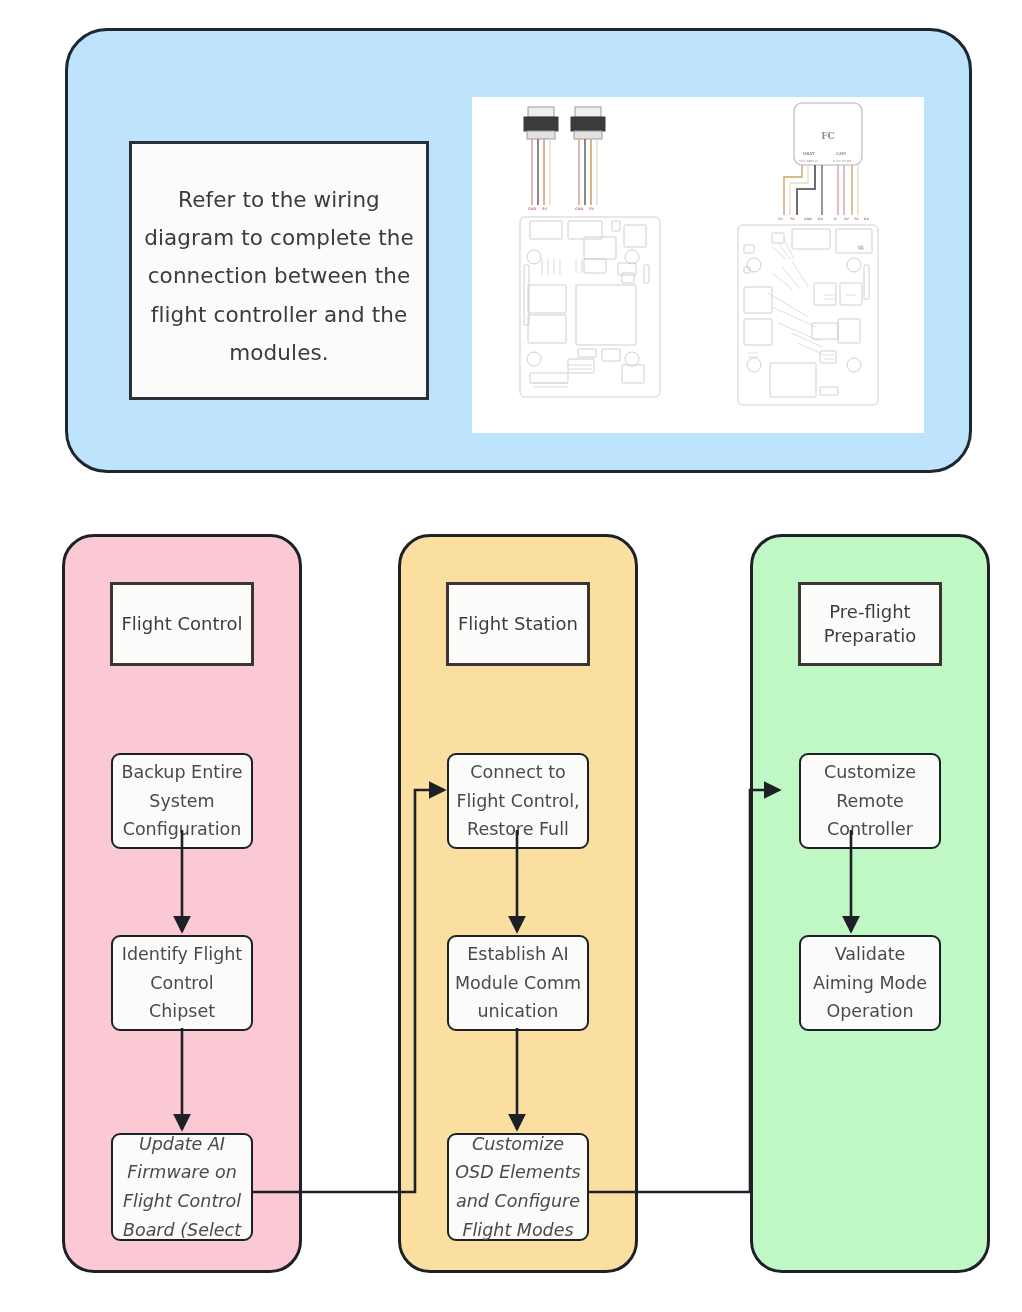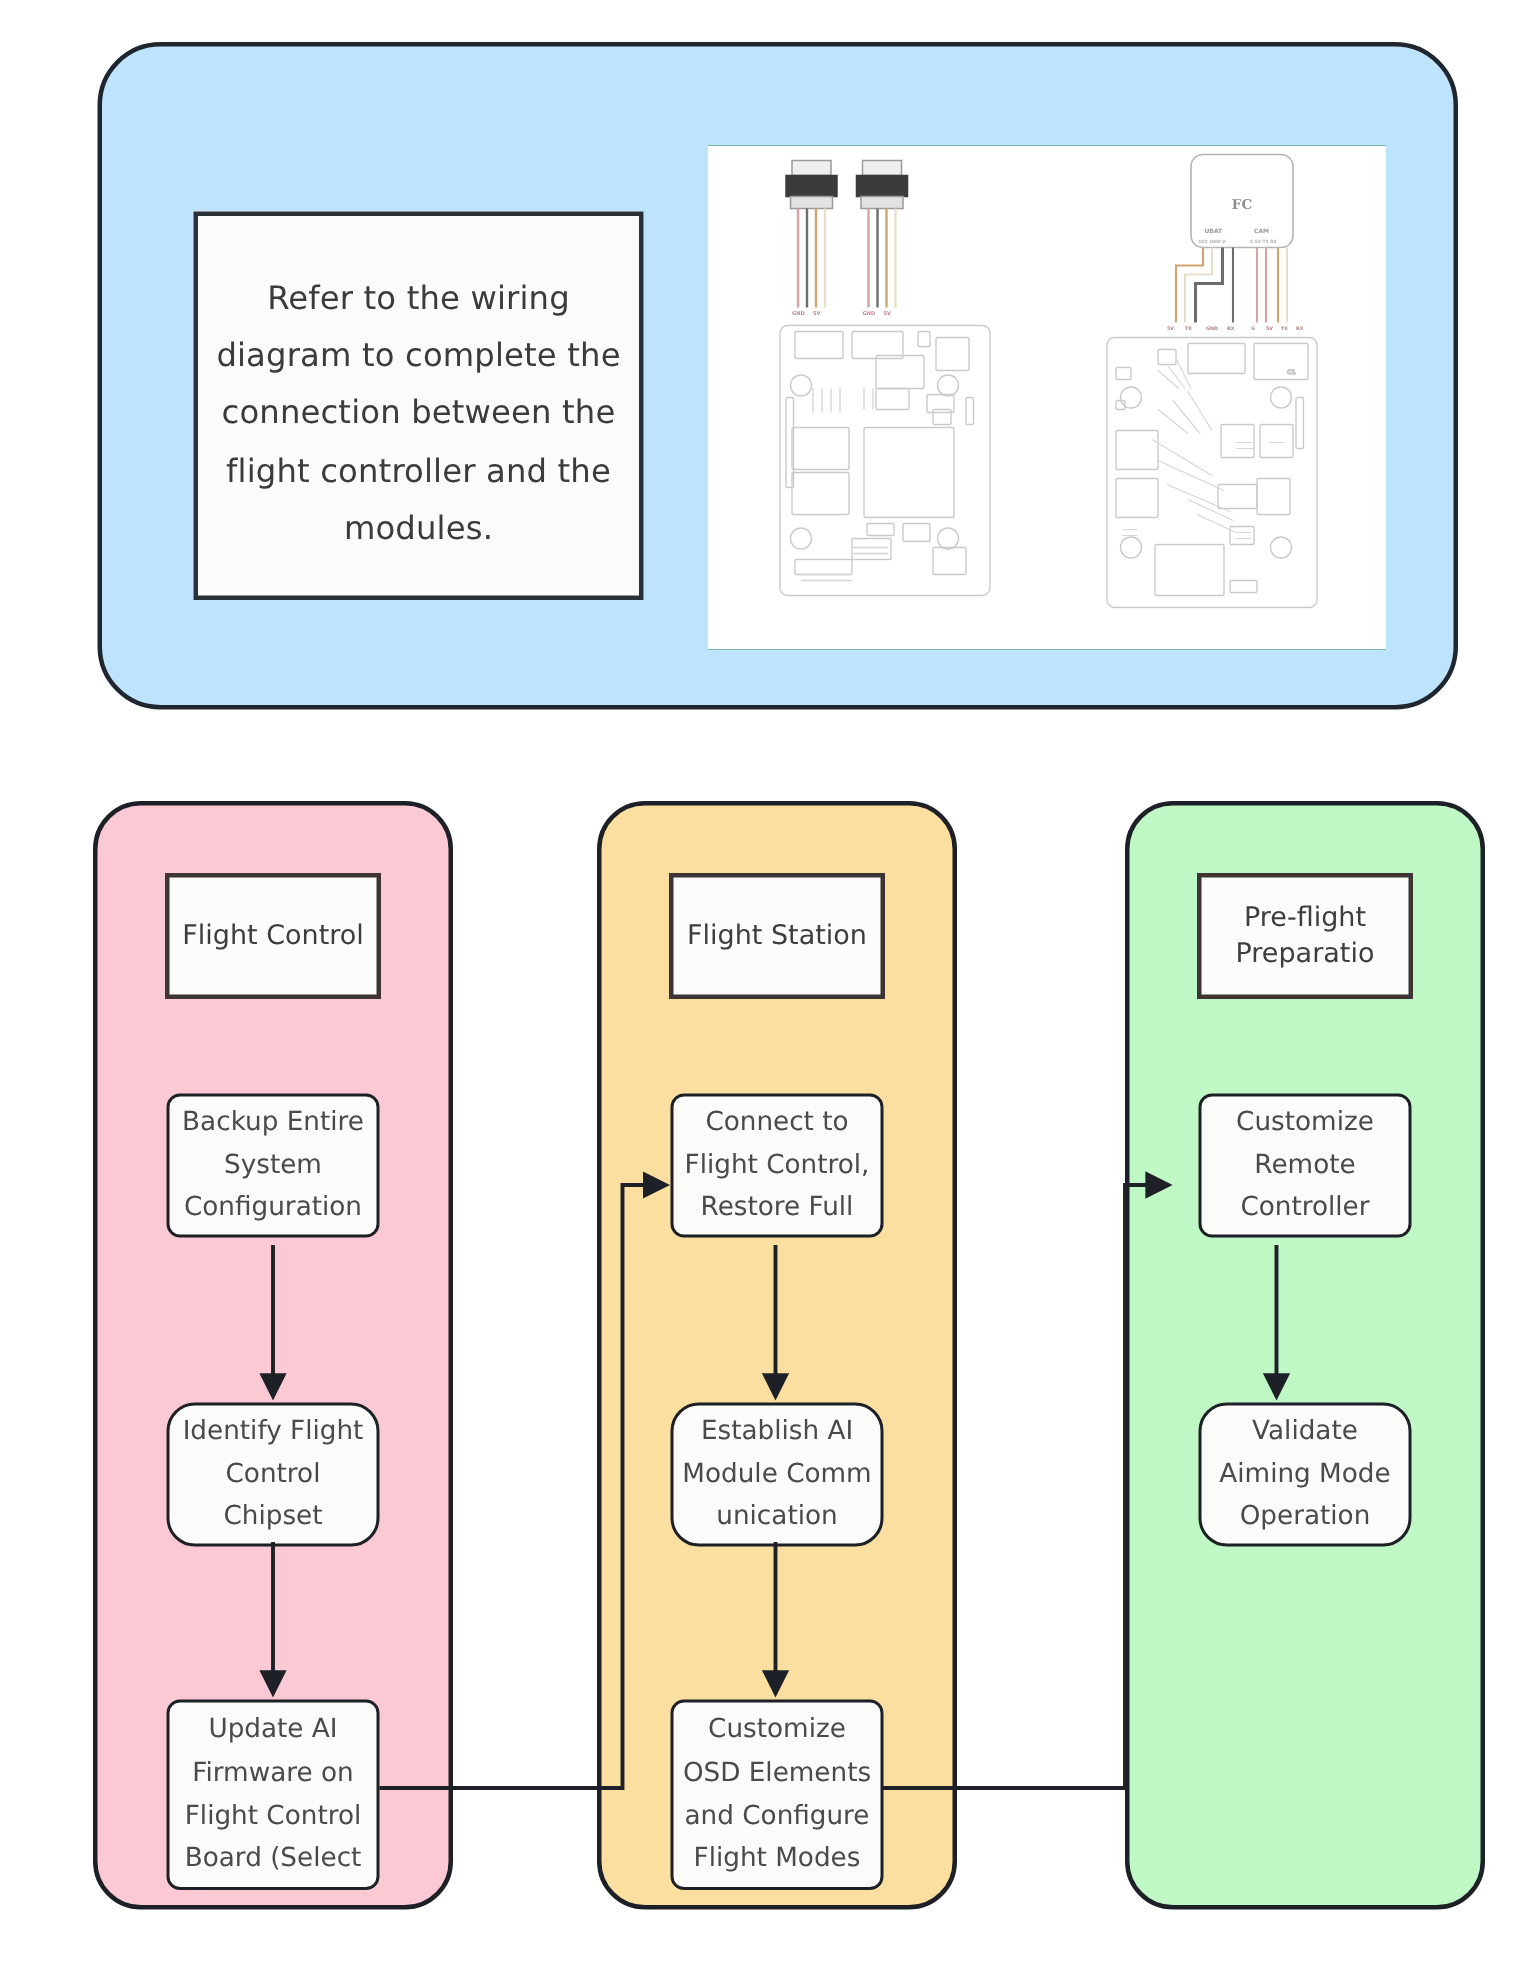--- a/index.html
+++ b/index.html
@@ -110,24 +110,24 @@
     display: flex;
     align-items: center;
     justify-content: center;
     text-align: center;
     font-size: 17.5px;
     line-height: 1.64;
     color: #4a4a4a;
     padding: 6px 4px;
   }
   .node.h3 { height: 96px; }
-  .node.h4 { height: 127px; }
-
-  .n1 { top: 192px; }
-  .n2 { top: 398px; border-radius: 19px; }
+  .node.h4 { height: 108px; font-style: italic; }
+
+  .n1 { top: 216px; }
+  .n2 { top: 398px; }
   .n3 { top: 596px; }
 
   
   #connectors {
     position: absolute;
     left: 0; top: 0;
     width: 1022px; height: 1312px;
     pointer-events: none;
   }
 </style>

